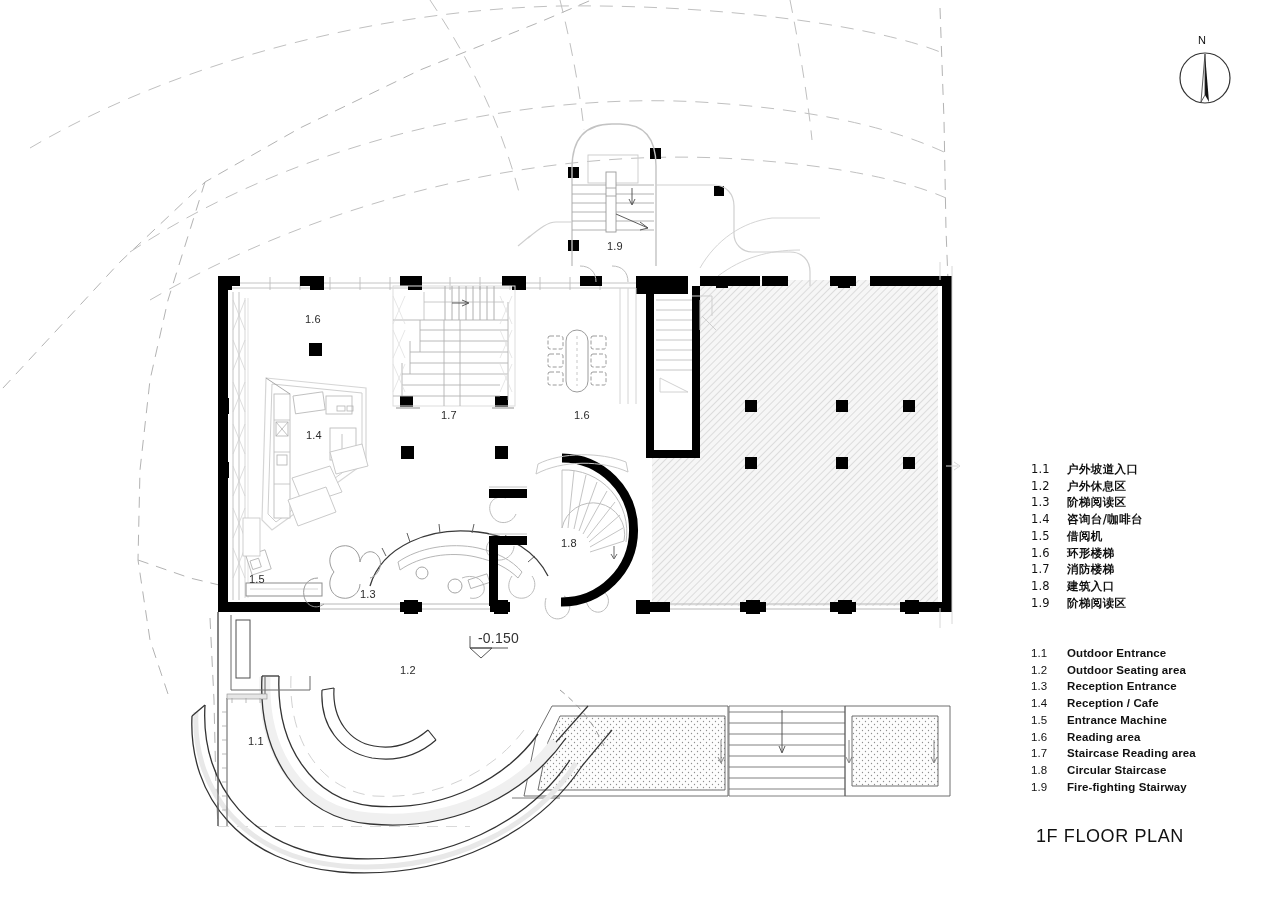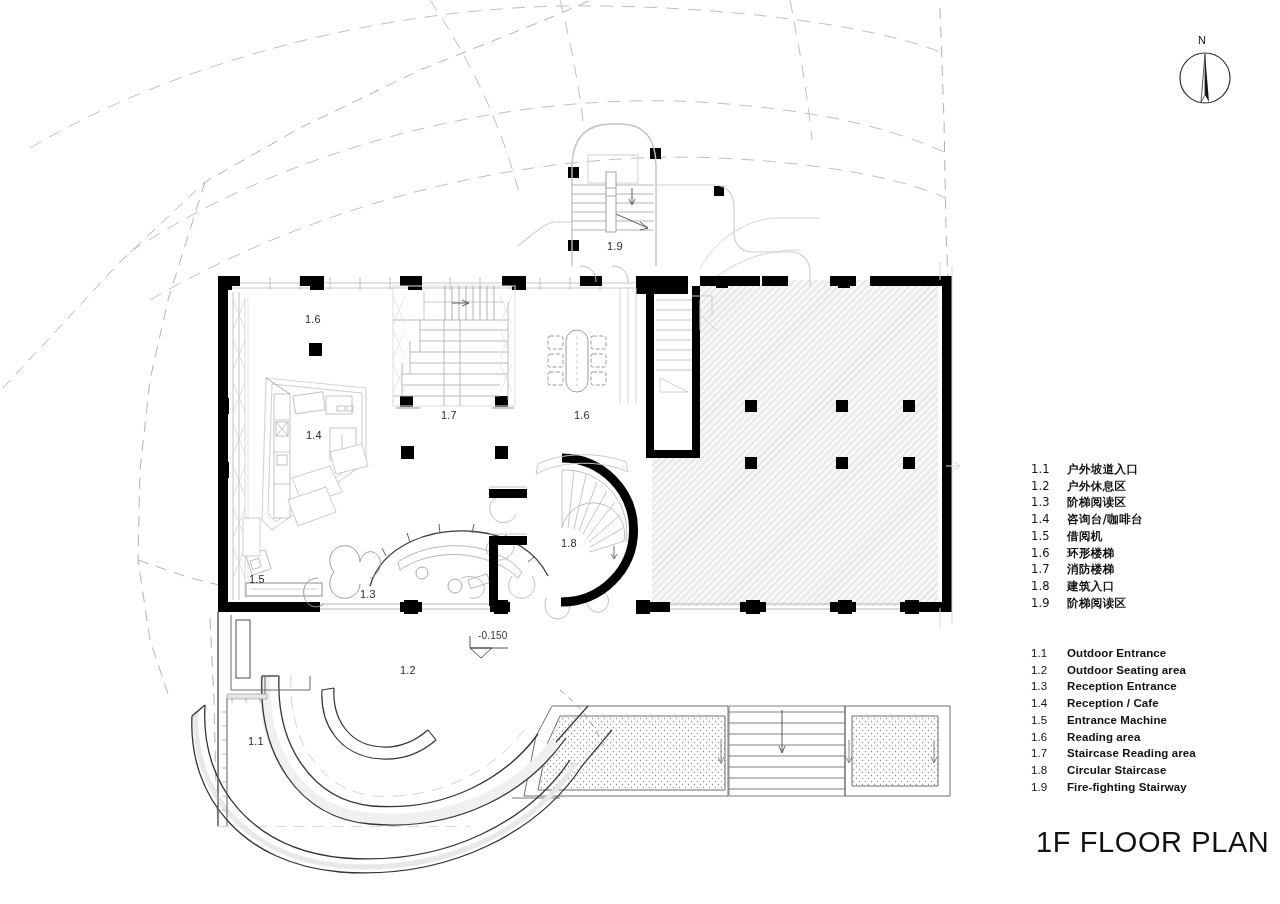--- a/index.html
+++ b/index.html
@@ -19,26 +19,26 @@
   .legend .txt{flex:1;font-weight:bold;}
   #legend-cn{left:1031px;top:461px;}
   #legend-cn .row{line-height:16.7px;font-family:"DejaVu Sans","Liberation Sans",sans-serif;}
   #legend-cn .txt{letter-spacing:.4px;}
   #legend-en{left:1031px;top:645px;}
   #legend-en .row{line-height:16.7px;}
 
   
   #title{
     position:absolute;left:1036px;top:826px;
-    font-size:29px;letter-spacing:.6px;color:#111;font-weight:400;
+    font-size:18px;letter-spacing:.6px;color:#111;font-weight:400;
   }
 
   
   .tag{position:absolute;font-size:11px;color:#2a2a2a;letter-spacing:.2px;}
-  .elev{position:absolute;font-size:10px;color:#333;letter-spacing:.2px;}
+  .elev{position:absolute;font-size:14px;color:#333;letter-spacing:.2px;}
   #north-label{position:absolute;left:1198px;top:34px;font-size:11px;color:#111;}
 </style>
 </head>
 <body>
 
 <div id="stage">
 
   <svg id="plan" viewBox="0 0 1280 904" xmlns="http://www.w3.org/2000/svg">
     <defs>
       <pattern id="hatch45" width="5" height="5" patternUnits="userSpaceOnUse" patternTransform="rotate(45)">

